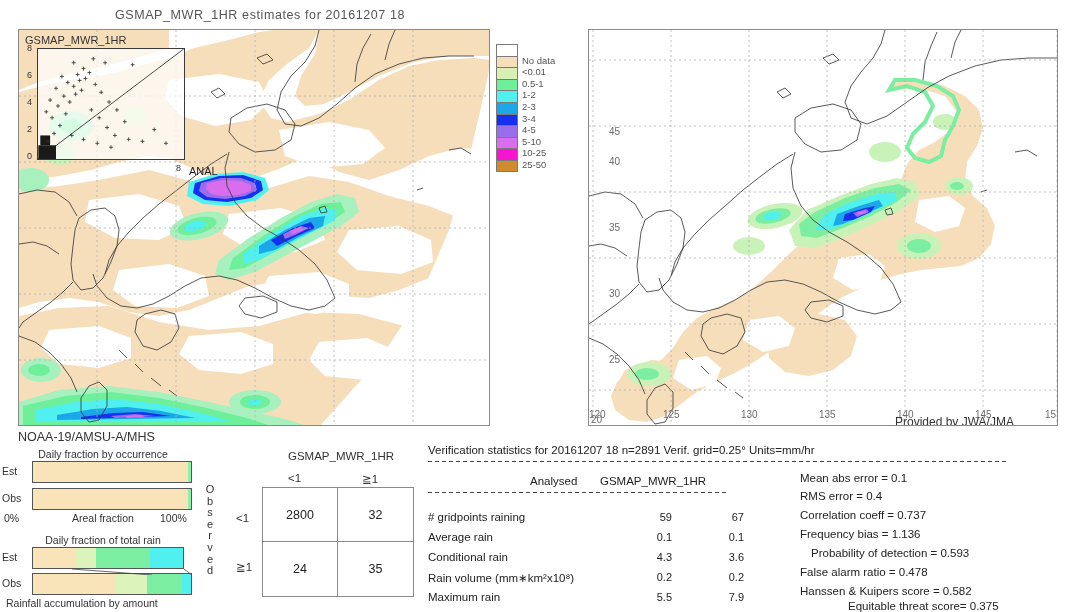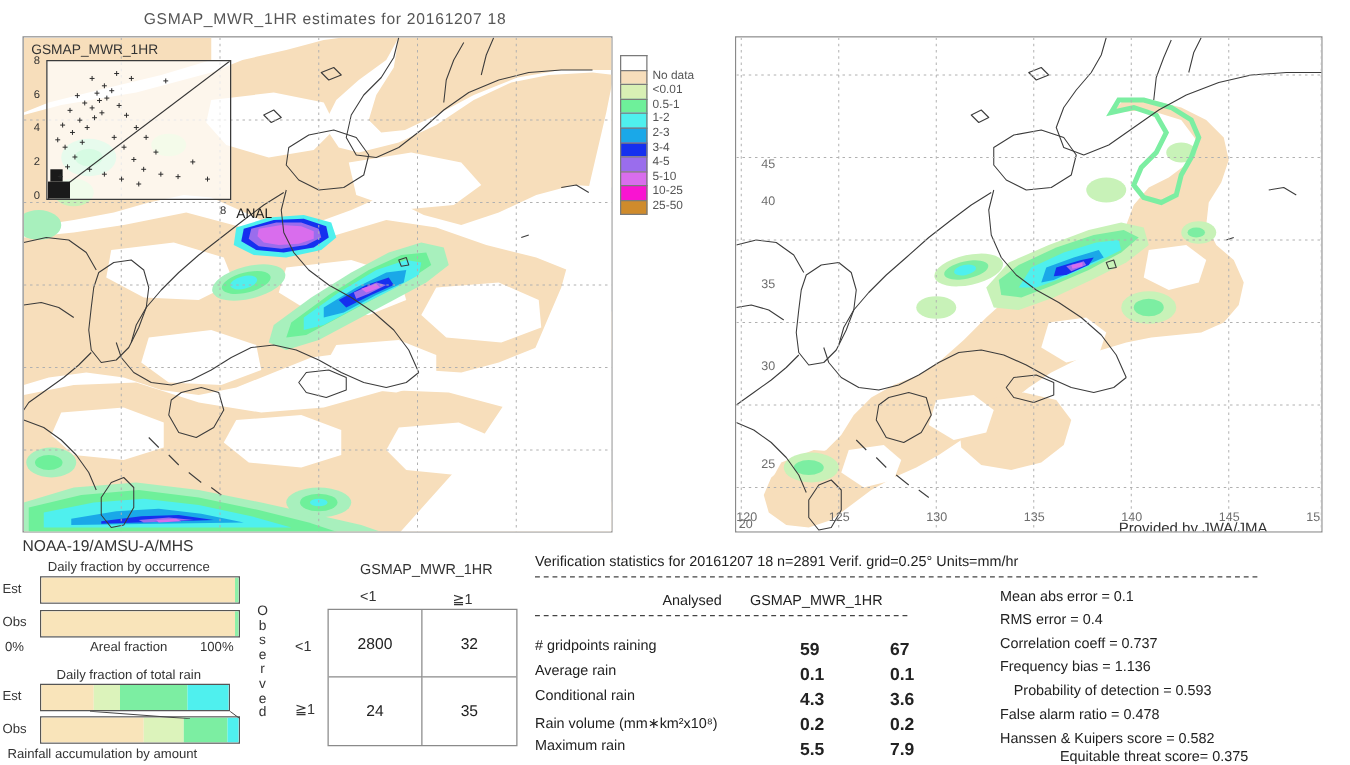--- a/index.html
+++ b/index.html
@@ -160,24 +160,24 @@
   }
   .dashline {
     position: absolute;
     height: 1px;
     background-image: linear-gradient(to right, #444 60%, rgba(255,255,255,0) 0%);
     background-size: 7px 1px;
     background-repeat: repeat-x;
   }
   .stat-val {
     position: absolute;
-    font-size: 14px;
+    font-size: 11px;
     color: #222222;
-    white-space: nowrap;
-    font-weight: bold;
+    text-align: right;
+    white-space: nowrap;
   }
 </style>
 </head>
 <body>
 
 <div id="root">
 
   <div class="panel-title" style="left:10px; top:8px; width:500px;">GSMAP_MWR_1HR estimates for 20161207 18</div>
 
   <div class="map-frame" style="left:18px; top:29px; width:472px; height:397px;">
@@ -570,21 +570,21 @@
           <line x1="0" y1="228" x2="470" y2="228"></line>
           <line x1="0" y1="294" x2="470" y2="294"></line>
           <line x1="0" y1="360" x2="470" y2="360"></line>
         </g>
       </svg>
 
       <div class="tick-label" style="left:20px; top:60px;margin-top:36px;">45</div>
       <div class="tick-label" style="left:20px; top:126px;">40</div>
       <div class="tick-label" style="left:20px; top:192px;">35</div>
       <div class="tick-label" style="left:20px; top:258px;">30</div>
-      <div class="tick-label" style="left:20px; top:324px;margin-top:12px;">25</div>
+      <div class="tick-label" style="left:20px; top:324px;">25</div>
       <div class="tick-label" style="left:2px; top:384px;">20</div>
 
       <div class="tick-label" style="left:0px; top:379px;">120</div>
       <div class="tick-label" style="left:74px; top:379px;">125</div>
       <div class="tick-label" style="left:152px; top:379px;">130</div>
       <div class="tick-label" style="left:230px; top:379px;">135</div>
       <div class="tick-label" style="left:308px; top:379px;">140</div>
       <div class="tick-label" style="left:386px; top:379px;">145</div>
       <div class="tick-label" style="left:456px; top:379px;">15</div>
 

